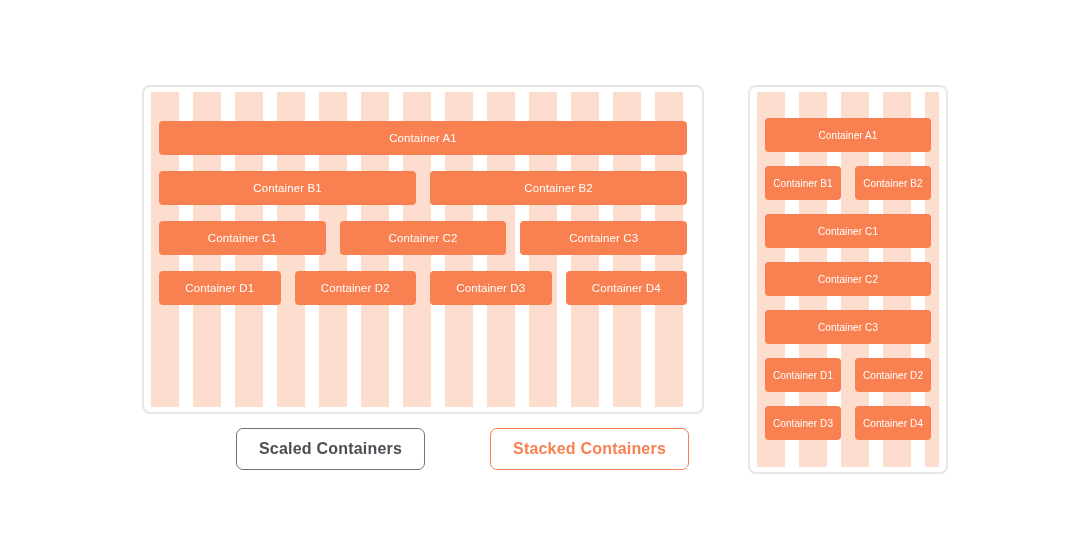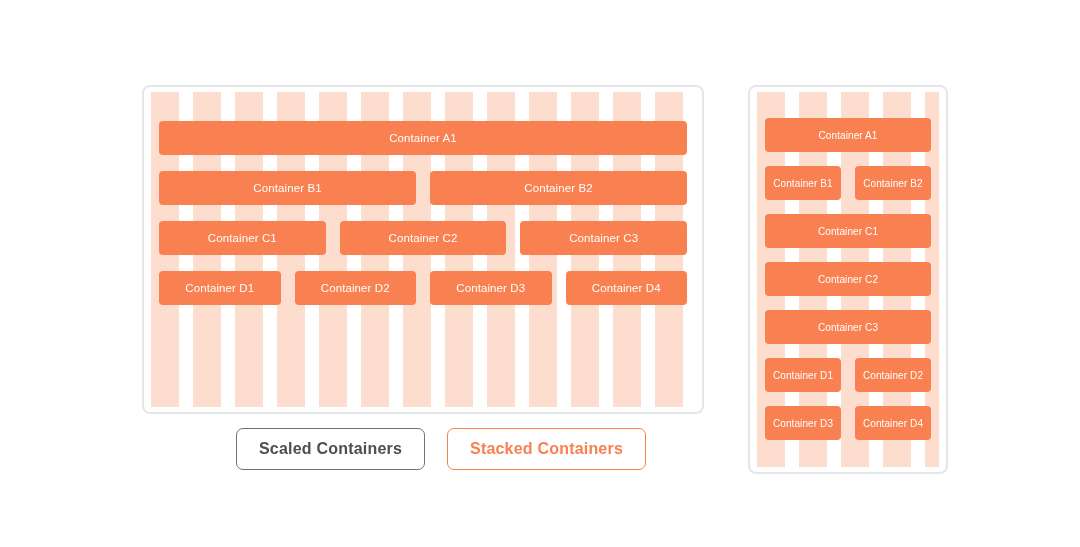--- a/index.html
+++ b/index.html
@@ -143,20 +143,21 @@
   }
 
   .legend-btn.scaled {
     border: 1.6px solid #6e7377;
     color: #4a4f54;
   }
 
   .legend-btn.stacked {
     border: 1.6px solid #f98050;
     color: #f98050;
+    margin-left: 43px;
   }
 </style>
 </head>
 <body>
 
 <div class="panel" id="scaled-panel">
   <div class="stripes">
     <div class="rows" id="scaled-rows">
         <div class="row">
           <div class="box" style="flex: 4 1 0px;">Container A1</div>

